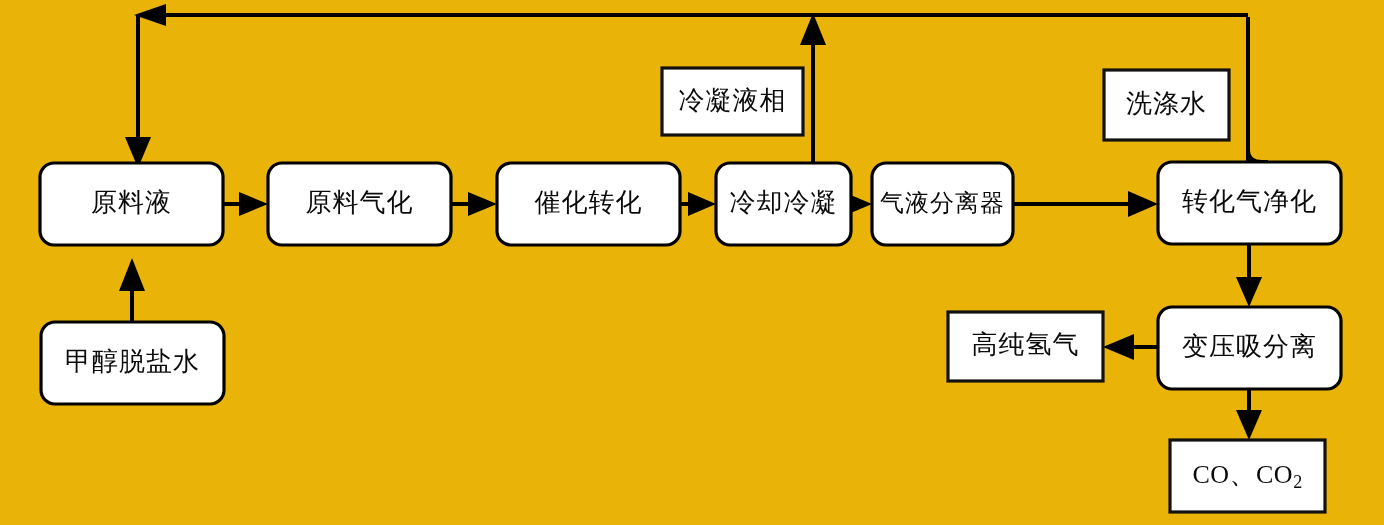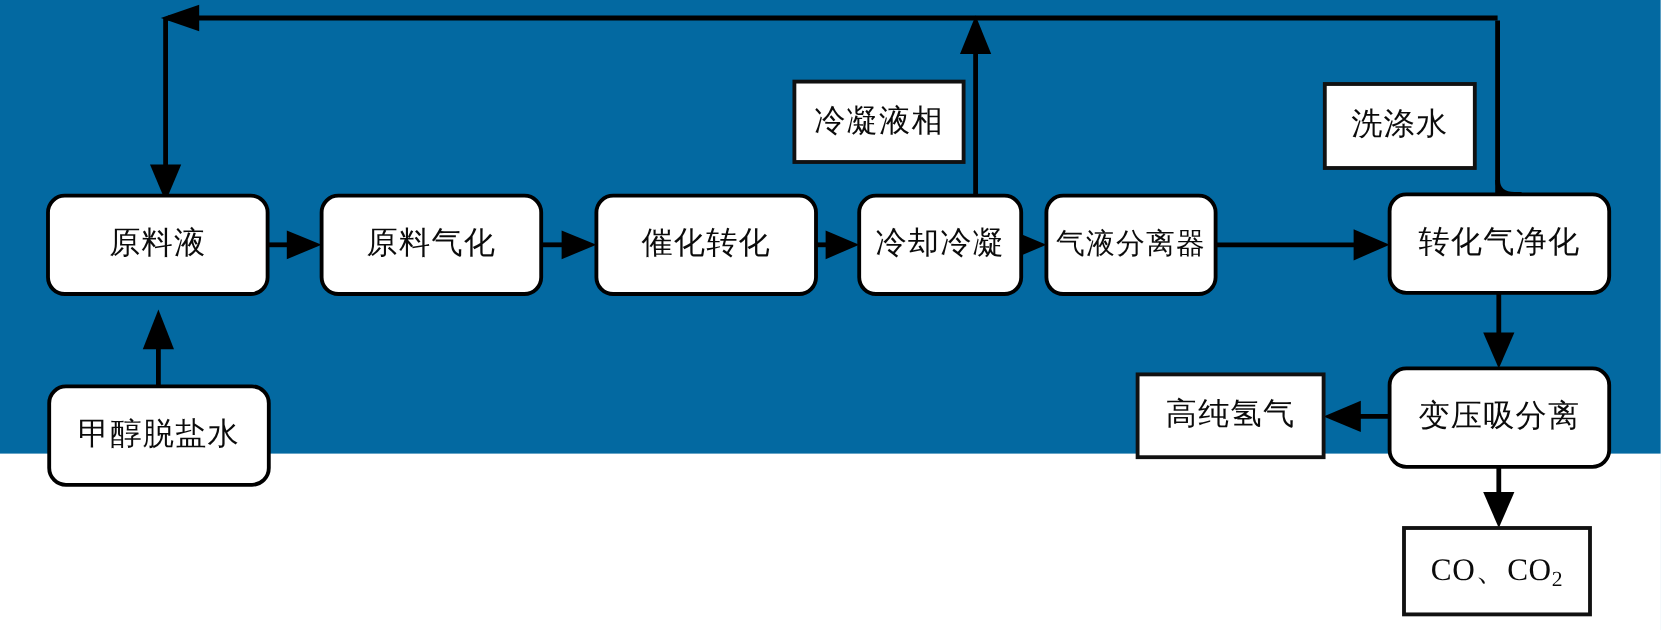--- a/index.html
+++ b/index.html
@@ -9,22 +9,22 @@
   }
   body {
     width: 1384px;
     height: 525px;
     font-family: "Liberation Serif", "DejaVu Serif", serif;
     overflow: hidden;
   }
   #diagram-root {
     position: relative;
     width: 1384px;
-    height: 378px;
-    background: #0369a1;
+    height: 525px;
+    background: #eab308;
   }
   svg.flow {
     display: block;
     width: 1384px;
     height: 525px;
   }
   .node-rect-round {
     fill: #ffffff;
     stroke: #000000;
     stroke-width: 3.2;

